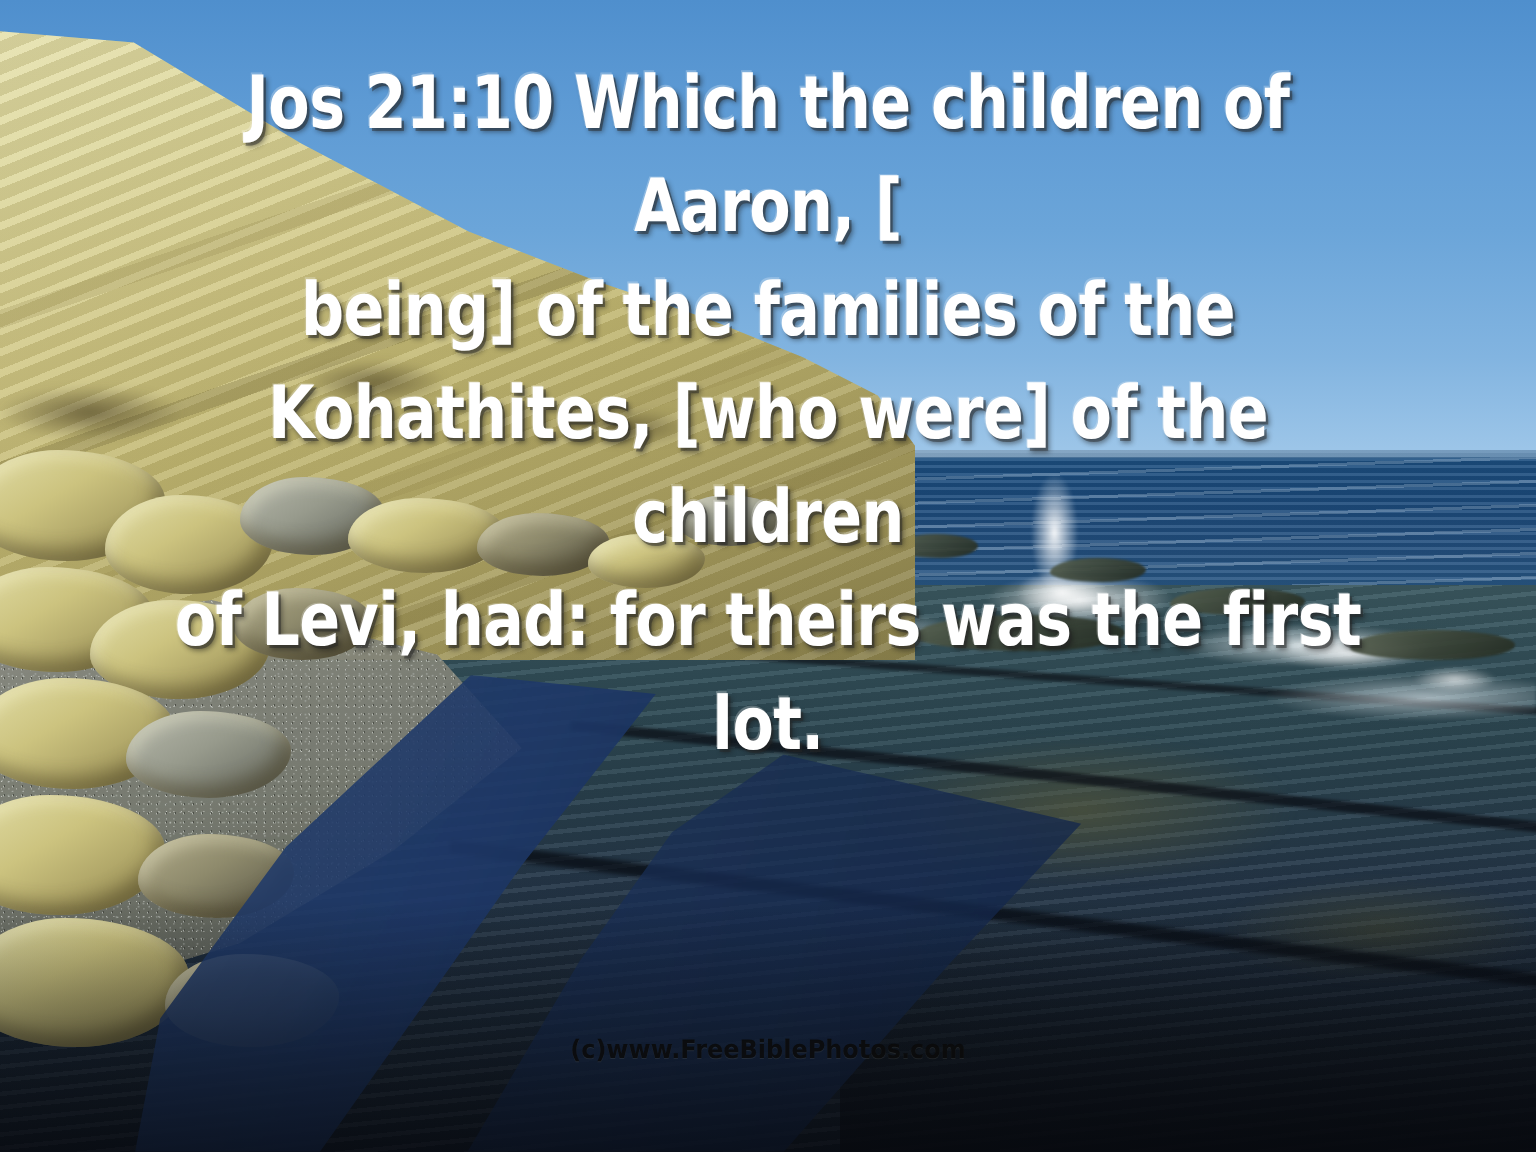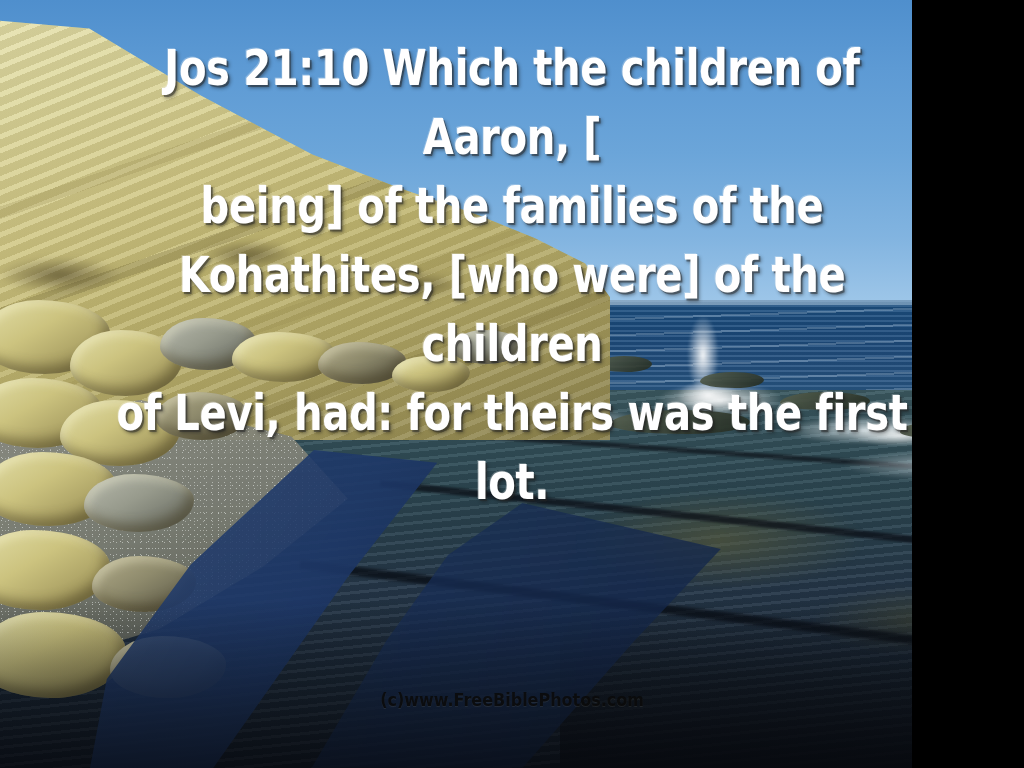--- a/index.html
+++ b/index.html
@@ -2,21 +2,21 @@
 <html><head>
 <meta charset="utf-8">
 <style>
   html, body {
     margin: 0;
     padding: 0;
     background: #000;
   }
   #stage {
     position: relative;
-    width: 912px;
+    width: 1024px;
     height: 768px;
     overflow: hidden;
     font-family: "Liberation Sans", sans-serif;
   }
 
   
   .layer { position: absolute; }
 
   
   #sky {

